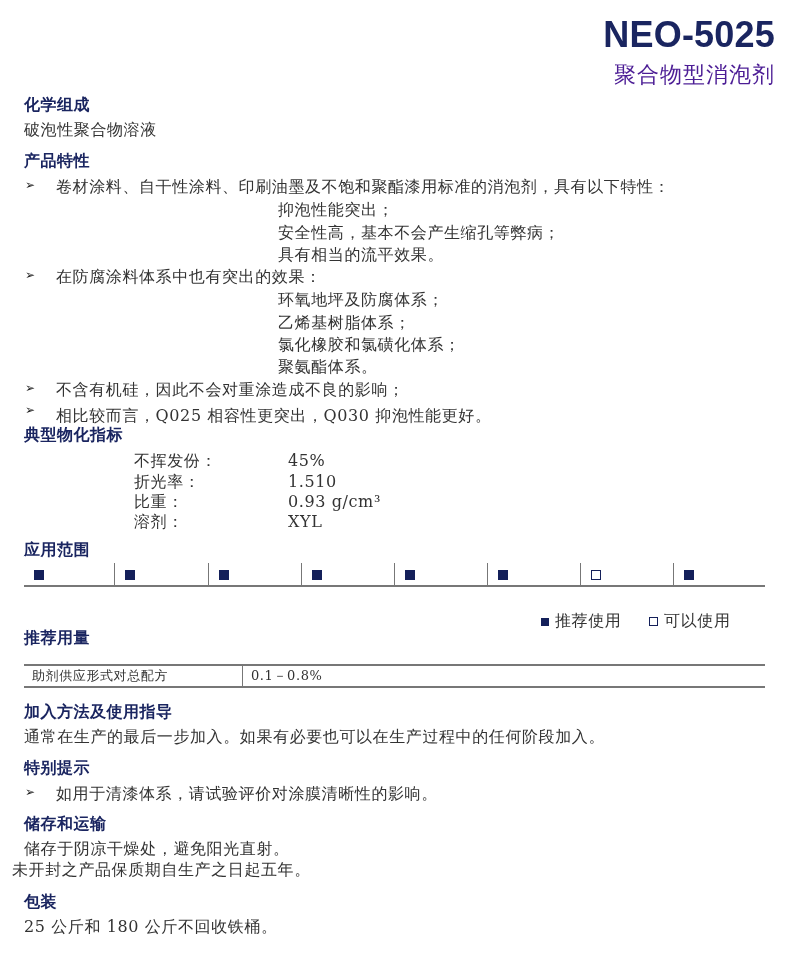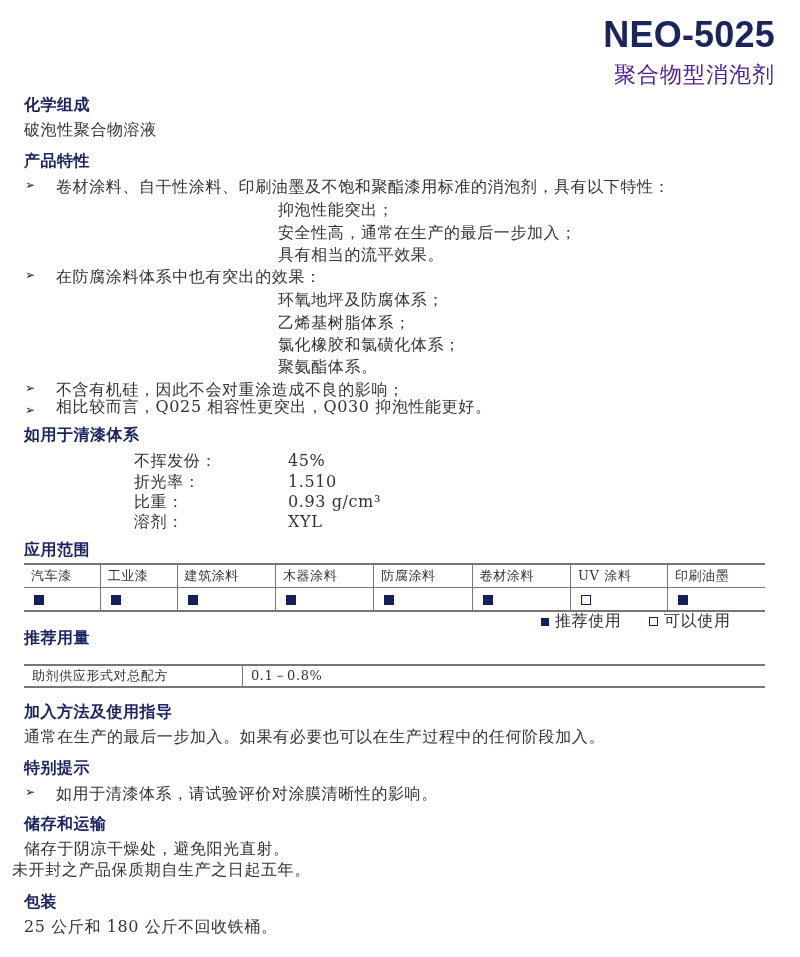--- a/index.html
+++ b/index.html
@@ -32,58 +32,48 @@
 <div class="abs prod-name">聚合物型消泡剂</div>
 
 <div class="abs h" style="top:95px">化学组成</div>
 <div class="abs t" style="left:24px;top:120px">破泡性聚合物溶液</div>
 
 <div class="abs h" style="top:151px">产品特性</div>
 
 <div class="abs arrow" style="left:25px;top:178px">➢</div>
 <div class="abs t" style="left:56px;top:177px">卷材涂料、自干性涂料、印刷油墨及不饱和聚酯漆用标准的消泡剂，具有以下特性：</div>
 <div class="abs t" style="left:278px;top:200px">抑泡性能突出；</div>
-<div class="abs t" style="left:278px;top:223px">安全性高，通常在生产的最后一步加入；</div>
+<div class="abs t" style="left:278px;top:223px">安全性高，基本不会产生缩孔等弊病；</div>
 <div class="abs t" style="left:278px;top:245px">具有相当的流平效果。</div>
 
 <div class="abs arrow" style="left:25px;top:268px">➢</div>
 <div class="abs t" style="left:56px;top:267px">在防腐涂料体系中也有突出的效果：</div>
 <div class="abs t" style="left:278px;top:290px">环氧地坪及防腐体系；</div>
 <div class="abs t" style="left:278px;top:313px">乙烯基树脂体系；</div>
 <div class="abs t" style="left:278px;top:335px">氯化橡胶和氯磺化体系；</div>
 <div class="abs t" style="left:278px;top:357px">聚氨酯体系。</div>
 
 <div class="abs arrow" style="left:25px;top:381px">➢</div>
 <div class="abs t" style="left:56px;top:380px">不含有机硅，因此不会对重涂造成不良的影响；</div>
 <div class="abs arrow" style="left:25px;top:403px">➢</div>
-<div class="abs t" style="left:56px;top:397px">相比较而言，Q025 相容性更突出，Q030 抑泡性能更好。</div>
+<div class="abs t" style="left:56px;top:406px">相比较而言，Q025 相容性更突出，Q030 抑泡性能更好。</div>
 
-<div class="abs h" style="top:425px">如用于清漆体系</div>
+<div class="abs h" style="top:425px">典型物化指标</div>
 <div class="abs t" style="left:134px;top:451px">不挥发份：</div>
 <div class="abs t" style="left:288px;top:451px">45%</div>
 <div class="abs t" style="left:134px;top:472px">折光率：</div>
 <div class="abs t" style="left:288px;top:472px">1.510</div>
 <div class="abs t" style="left:134px;top:492px">比重：</div>
 <div class="abs t" style="left:288px;top:492px">0.93 g/cm³</div>
 <div class="abs t" style="left:134px;top:512px">溶剂：</div>
 <div class="abs t" style="left:288px;top:512px">XYL</div>
 
 <div class="abs h" style="top:540px">应用范围</div>
 <table class="app">
   <tbody>
-      <tr class="hdr">
-    <td>汽车漆</td>
-    <td>工业漆</td>
-    <td>建筑涂料</td>
-    <td>木器涂料</td>
-    <td>防腐涂料</td>
-    <td>卷材涂料</td>
-    <td>UV 涂料</td>
-    <td>印刷油墨</td>
-  </tr>
   <tr class="marks">
     <td><span class="sq"></span></td>
     <td><span class="sq"></span></td>
     <td><span class="sq"></span></td>
     <td><span class="sq"></span></td>
     <td><span class="sq"></span></td>
     <td><span class="sq"></span></td>
     <td><span class="sq open"></span></td>
     <td><span class="sq"></span></td>
   </tr>

